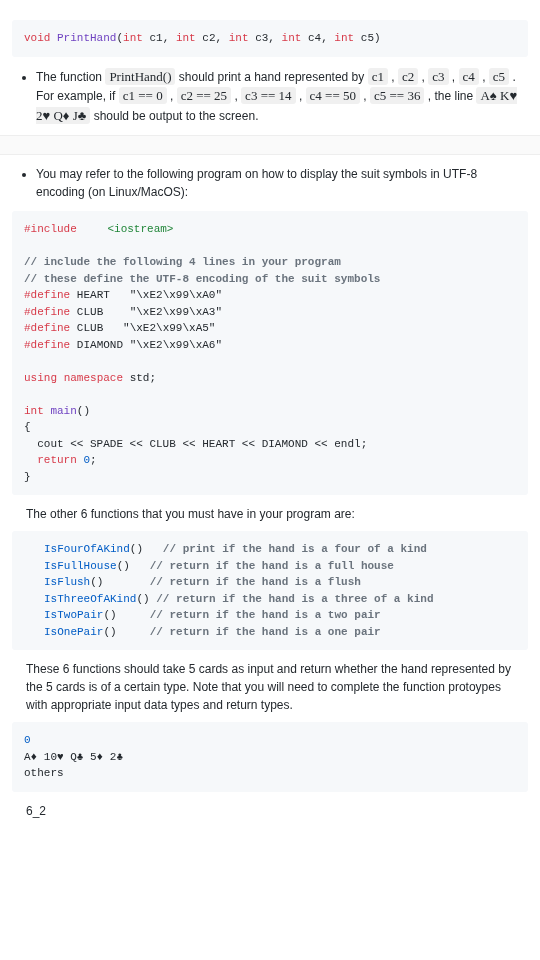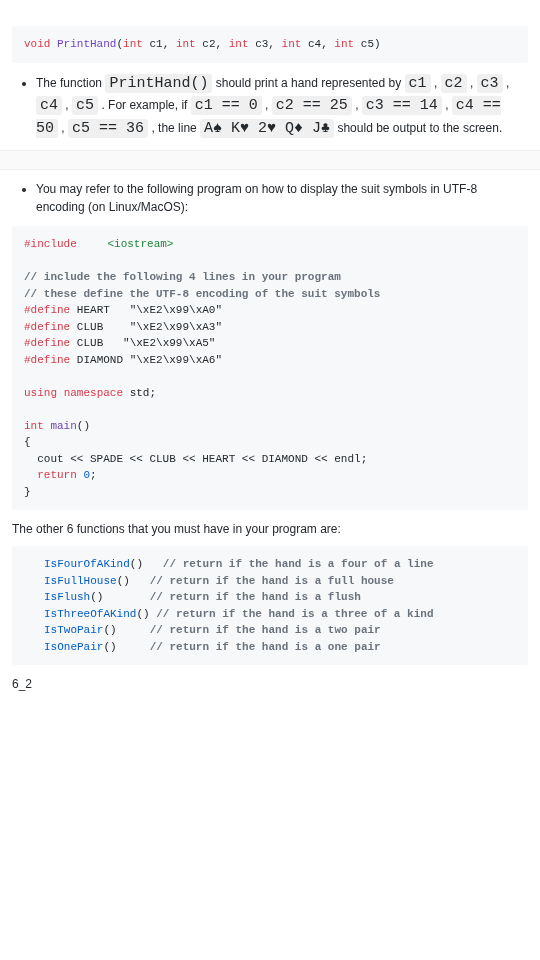--- a/index.html
+++ b/index.html
@@ -5,43 +5,43 @@
   * { box-sizing: border-box; }
   body {
     margin: 0;
     font-family: -apple-system, BlinkMacSystemFont, "Segoe UI", Helvetica, Arial, sans-serif;
     font-size: 12px;
     line-height: 1.5;
     color: #24292e;
     background: #fff;
     width: 540px;
   }
-  .content { padding: 20px 12px; }
+  .content { padding: 14px 12px; }
   pre {
     background: #f6f8fa;
     border-radius: 3px;
     font-family: "SFMono-Regular", Consolas, "Liberation Mono", Menlo, monospace;
     font-size: 11px;
     line-height: 1.5;
     padding: 10px 12px;
     margin: 6px 0 10px 0;
     overflow-x: auto;
     white-space: pre;
   }
   code.inline {
     background: #f0f0f0;
     border-radius: 3px;
     padding: 1px 4px;
-    font-family: Liberation Mono, monospace;
-    font-size: 15px;
+    font-family: Liberation Serif, serif;
+    font-size: 13px;
     margin-top: 6px;
   }
   ul { margin: 6px 0 10px 0; padding-left: 24px; }
   li { margin-bottom: 4px; }
-  p { margin: 8px 0; }
+  p { margin: 8px 14px; }
   h2 {
     font-size: 19px;
     font-weight: 700;
     margin: 14px 0 8px 0;
     color: #111;
   }
   .hr-gap {
     height: 20px;
     background: #fafafa;
     border-top: 1px solid #eee;
@@ -92,27 +92,31 @@
 <span class="kw">using</span> <span class="kw">namespace</span> <span>std;</span>
 
 <span class="ty">int</span> <span class="fn">main</span><span>()</span>
 <span>{</span>
 <span>  cout &lt;&lt; SPADE &lt;&lt; CLUB &lt;&lt; HEART &lt;&lt; DIAMOND &lt;&lt; endl;</span>
   <span class="kw">return</span> <span class="num">0</span><span>;</span>
 <span>}</span></pre>
 
 <p>The other 6 functions that you must have in your program are:</p>
 
-<pre><span class="nm">IsFourOfAKind</span><span>()</span><span>   </span><span class="cm">// return if the hand is a four of a line</span>
+<pre><span class="nm">IsFourOfAKind</span><span>()</span><span>   </span><span class="cm">// print if the hand is a four of a kind</span>
 <span class="nm">IsFullHouse</span><span>()</span><span>   </span><span class="cm">// return if the hand is a full house</span>
 <span class="nm">IsFlush</span><span>()</span><span>       </span><span class="cm">// return if the hand is a flush</span>
 <span class="nm">IsThreeOfAKind</span><span>()</span><span> </span><span class="cm">// return if the hand is a three of a kind</span>
 <span class="nm">IsTwoPair</span><span>()</span><span>     </span><span class="cm">// return if the hand is a two pair</span>
 <span class="nm">IsOnePair</span><span>()</span><span>     </span><span class="cm">// return if the hand is a one pair</span></pre>
 
+<p>These 6 functions should take 5 cards as input and return whether the hand represented by the 5 cards is of a certain type. Note that you will need to complete the function protoypes with appropriate input data types and return types.</p>
 
 
 
 
+<pre><span class="blue-input">0</span>
+<span>A♦ 10♥ Q♣ 5♦ 2♣</span>
+<span>others</span></pre>
 
 <p>6_2</p>
 
 </div>
 
 </body></html>

